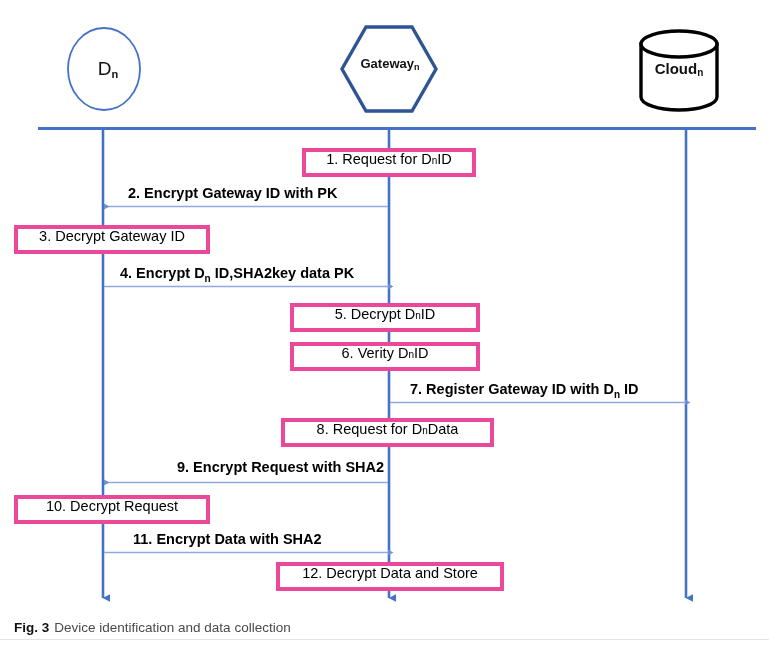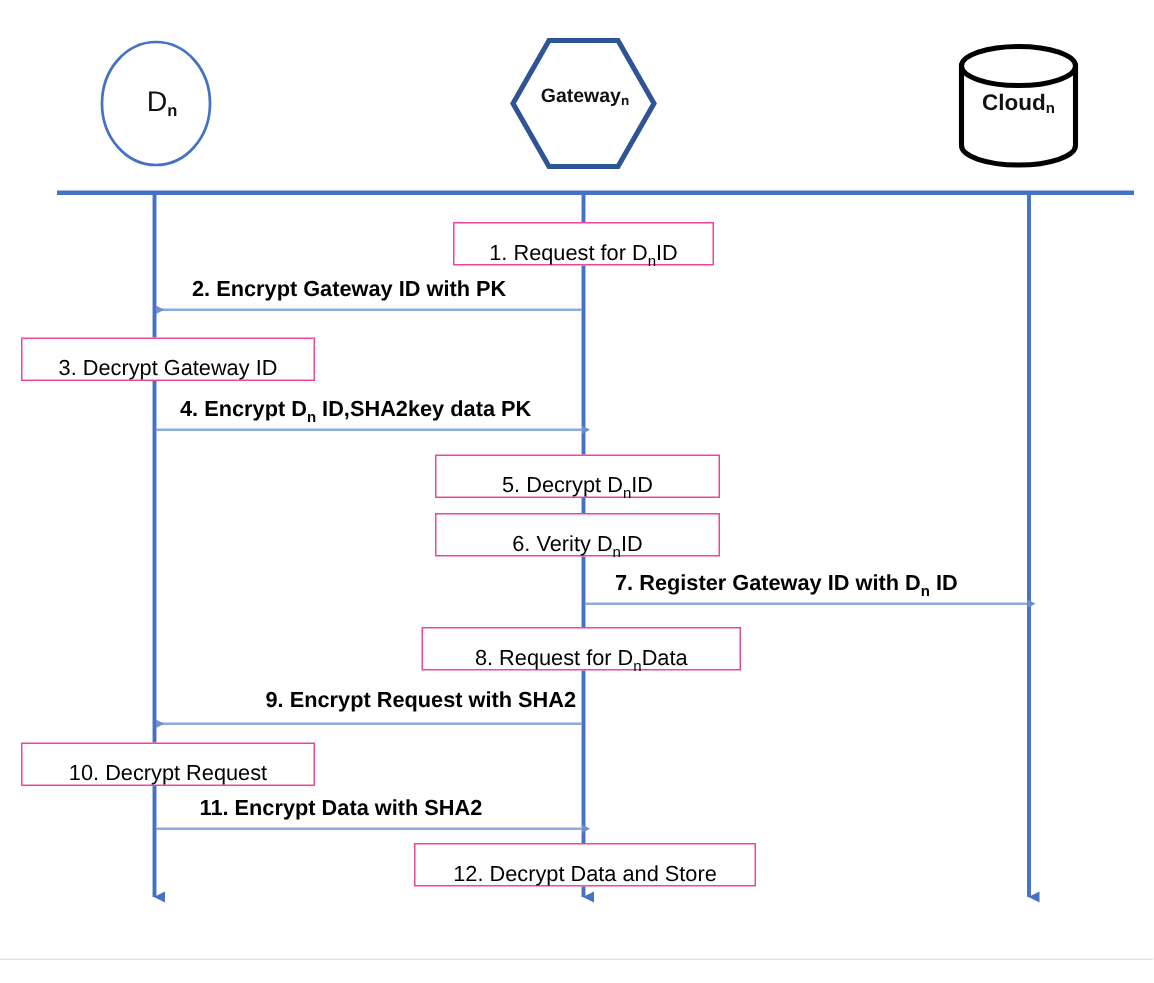--- a/index.html
+++ b/index.html
@@ -84,26 +84,26 @@
     font-size: 15px;
     font-weight: bold;
   }
   #actor-cloud-label .sub { font-size: 10px; top: 2px; }
 
   
   .msg-box {
     position: absolute;
     box-sizing: border-box;
     background: #ffffff;
-    border: 1px solid #ec4899;
+    border: 4px solid #ec4899;
     color: #000000;
     font-size: 14.5px;
     line-height: 1;
     display: flex;
-    align-items: flex-end;
+    align-items: flex-start;
     justify-content: center;
     white-space: nowrap;
     font-family: "Liberation Sans", sans-serif;
     z-index: 5;
   }
   .msg-box .sub {
     font-size: 10px;
     position: relative;
     top: 4px;
   }
@@ -258,14 +258,17 @@
     <div class="msg-label" style="left:133px; top:460px;margin-left:44px;">
       <span>9. Encrypt Request with SHA2</span><span class="sub"></span><span></span>
     </div>
 
     <div class="msg-label" style="left:133px; top:532px;">
       <span>11. Encrypt Data with SHA2</span><span class="sub"></span><span></span>
     </div>
 
   </div>
 
+  <div id="caption">
+    <span id="caption-label">Fig. 3</span><span>Device identification and data collection</span>
+  </div>
 
 </div>
 
 </body></html>

